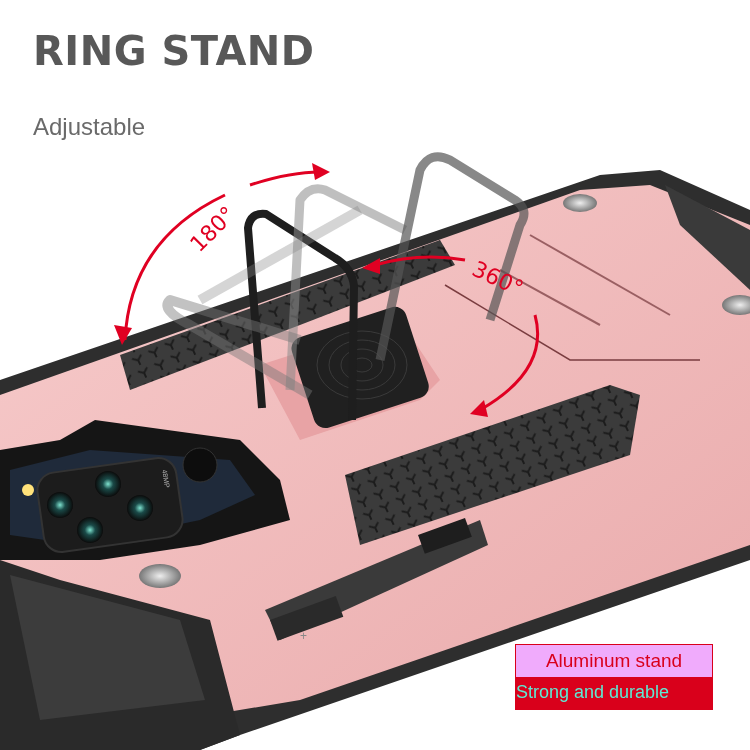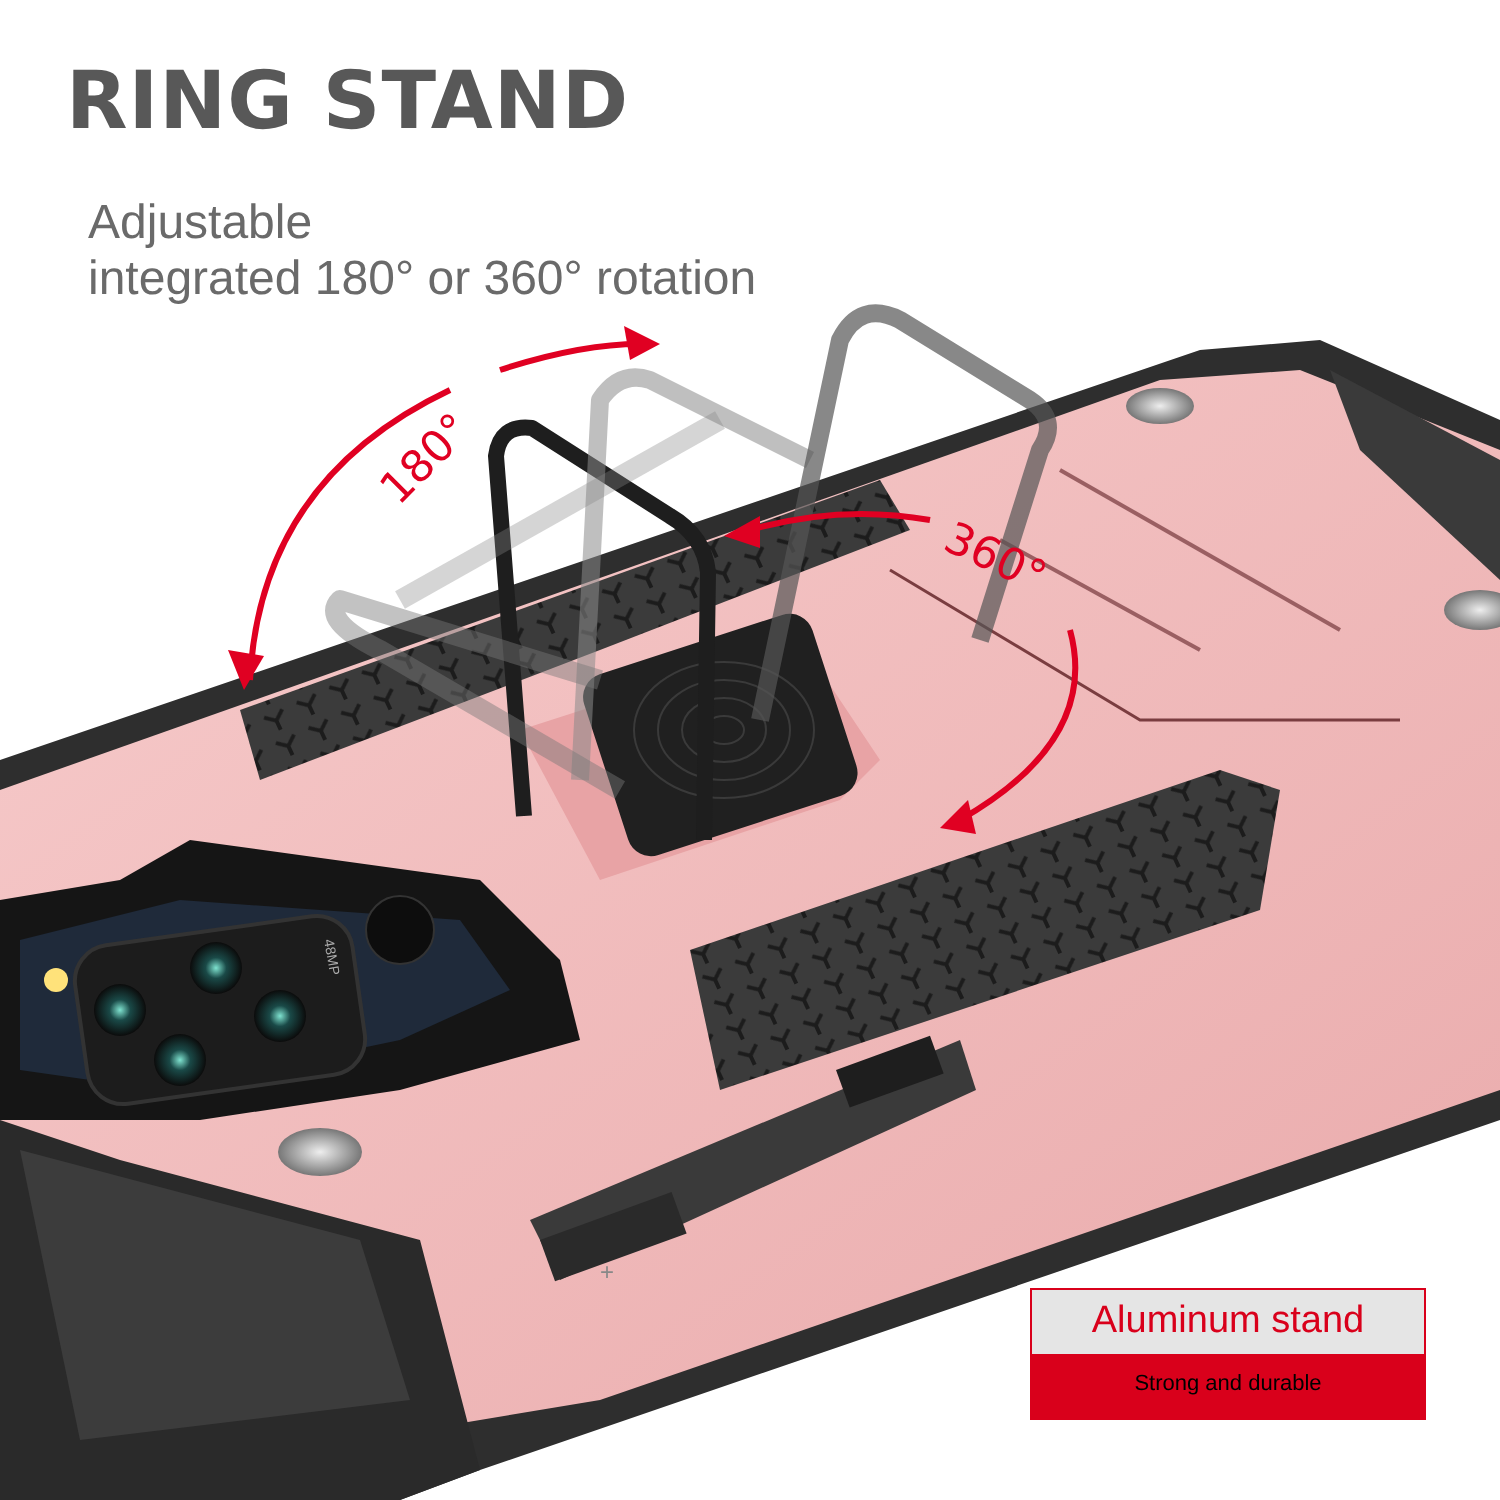--- a/index.html
+++ b/index.html
@@ -1,22 +1,22 @@
 <!DOCTYPE html>
 <html><head>
 <meta charset="utf-8">
 <style>
   html,body{margin:0;padding:0;background:#fff;}
   body{width:750px;height:750px;position:relative;overflow:hidden;font-family:"Liberation Sans",sans-serif;}
   .headline{position:absolute;left:33px;top:30px;margin:0;font-family:"DejaVu Sans",sans-serif;font-weight:bold;color:#585858;font-size:40px;line-height:42px;letter-spacing:0.5px;}
-  .sub{position:absolute;left:33px;top:98px;color:#6a6a6a;font-size:24px;line-height:28px;margin-left:11px;}
+  .sub{position:absolute;left:33px;top:113px;color:#6a6a6a;font-size:24px;line-height:28px;}
   .art{position:absolute;left:0;top:0;width:750px;height:750px;}
   .badge{position:absolute;left:515px;top:644px;width:198px;height:66px;border:1.5px solid #d9001b;box-sizing:border-box;}
-  .badge .top{height:32px;background:#e5e5e5;color:#d9001b;font-size:19px;line-height:32px;text-align:center;}
-  .badge .bot{height:31.5px;background:#d9001b;color:#000000;font-size:11px;line-height:31px;text-align:center;}
+  .badge .top{height:32px;background:#f0abfc;color:#d9001b;font-size:19px;line-height:32px;text-align:center;}
+  .badge .bot{height:31.5px;background:#d9001b;color:#5eead4;font-size:18px;line-height:31px;}
   .deg{font-family:"DejaVu Sans",sans-serif;fill:#e00022;font-size:22px;}
 </style>
 </head>
 <body>
 
 <svg class="art" viewBox="0 0 750 750" xmlns="http://www.w3.org/2000/svg">
   <defs>
     <linearGradient id="pink" x1="0" y1="0" x2="1" y2="1">
       <stop offset="0" stop-color="#f7cccc"></stop>
       <stop offset="1" stop-color="#e9a9aa"></stop>
@@ -108,19 +108,18 @@
     <path d="M470 414 L484 400 L488 417 Z" fill="#e00022"></path>
     <text class="deg" x="470" y="283" transform="rotate(25 490 280)">360°</text>
   </g>
 </svg>
 
 <h1 class="headline">
   <span>RING STAND</span><br>
 </h1>
 <div class="sub">
   <div>Adjustable</div>
-  <div>integrated 180° or 360° rotation</div>
 </div>
 
 <div class="badge">
   <div class="top">Aluminum stand</div>
   <div class="bot">Strong and durable</div>
 </div>
 
 </body></html>

